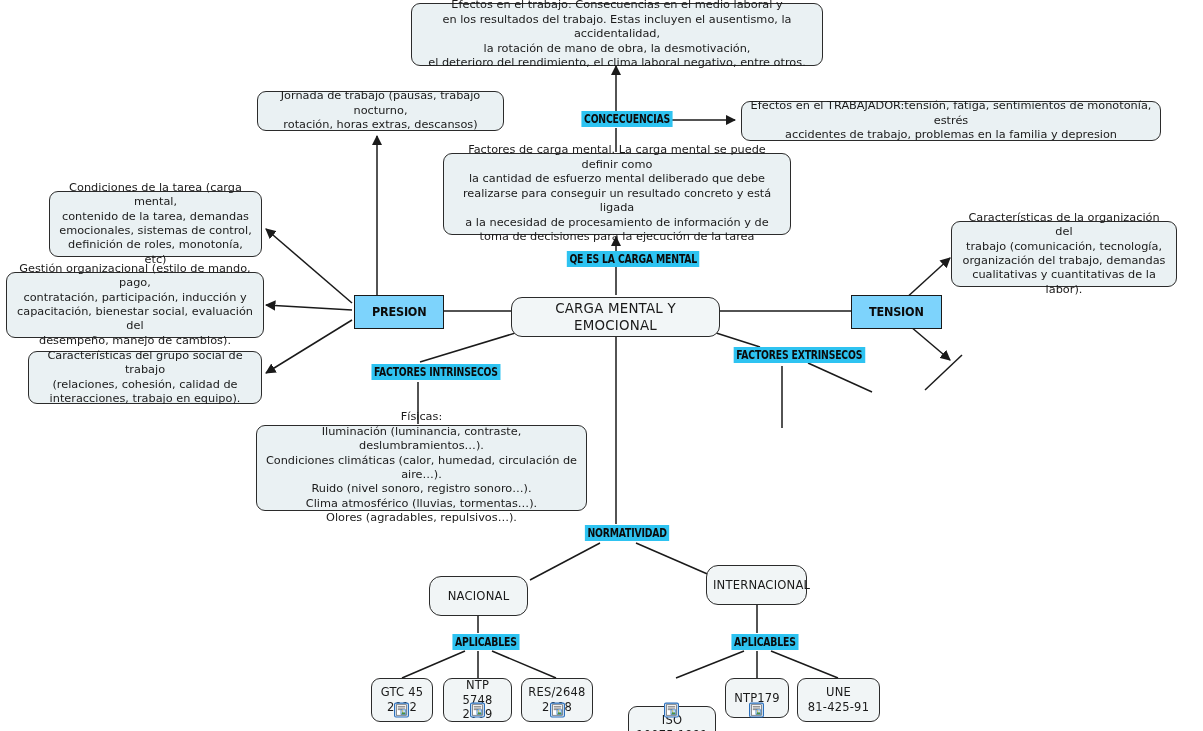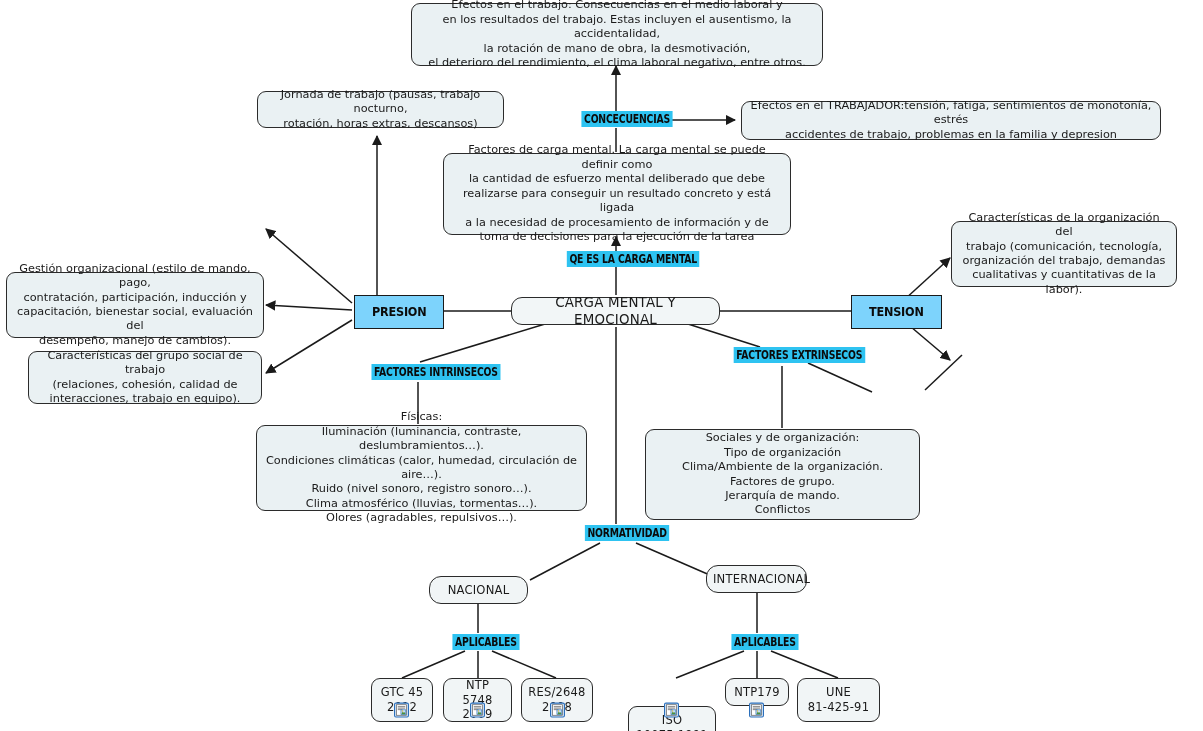--- a/index.html
+++ b/index.html
@@ -13,21 +13,21 @@
     background:#eaf1f3;
     border:1px solid #2b2b2b;
     border-radius:9px;
     color:#1a1a1a;
     display:flex;
     align-items:center;
     justify-content:center;
     text-align:center;
     line-height:1.28;
     font-size:11.3px;
-    padding:13px 6px;
+    padding:19px 6px;
     z-index:5;
   }
   .node .txt{white-space:pre-line;display:block;width:100%;}
 
   .center-node{
     background:#f2f6f7;
     font-size:13.4px;
     letter-spacing:.2px;
     border-radius:11px;
   }
@@ -156,20 +156,26 @@
   </div>
 
   <div class="node" style="left:443px;top:153px;width:348px;height:82px;">
     <span class="txt">Factores de carga mental. La carga mental se puede definir como
 la cantidad de esfuerzo mental deliberado que debe
 realizarse para conseguir un resultado concreto y está ligada
 a la necesidad de procesamiento de información y de
 toma de decisiones para la ejecución de la tarea</span>
   </div>
 
+  <div class="node" style="left:49px;top:191px;width:213px;height:66px;">
+    <span class="txt">Condiciones de la tarea (carga mental,
+contenido de la tarea, demandas
+emocionales, sistemas de control,
+definición de roles, monotonía, etc)</span>
+  </div>
 
   <div class="node" style="left:6px;top:272px;width:258px;height:66px;">
     <span class="txt">Gestión organizacional (estilo de mando, pago,
 contratación, participación, inducción y
 capacitación, bienestar social, evaluación del
 desempeño, manejo de cambios).</span>
   </div>
 
   <div class="node" style="left:28px;top:351px;width:234px;height:53px;">
     <span class="txt">Características del grupo social de trabajo
@@ -192,28 +198,20 @@
 
   <div class="node" style="left:256px;top:425px;width:331px;height:86px;">
     <span class="txt">Físicas:
 Iluminación (luminancia, contraste, deslumbramientos…).
 Condiciones climáticas (calor, humedad, circulación de aire…).
 Ruido (nivel sonoro, registro sonoro…).
 Clima atmosférico (lluvias, tormentas…).
 Olores (agradables, repulsivos…).</span>
   </div>
 
-  <div class="node" style="left:645px;top:429px;width:275px;height:91px;">
-    <span class="txt">Sociales y de organización:
-Tipo de organización
-Clima/Ambiente de la organización.
-Factores de grupo.
-Jerarquía de mando.
-Conflictos</span>
-  </div>
 
   <div class="node plain-node" style="left:429px;top:576px;width:99px;height:24px;border-radius:12px;">
     <span class="txt">NACIONAL</span>
   </div>
 
   <div class="node plain-node" style="left:706px;top:565px;width:101px;height:24px;border-radius:12px;">
     <span class="txt">INTERNACIONAL</span>
   </div>
 
   <div class="node plain-node" style="left:371px;top:678px;width:62px;height:44px;font-size:11.5px;">

